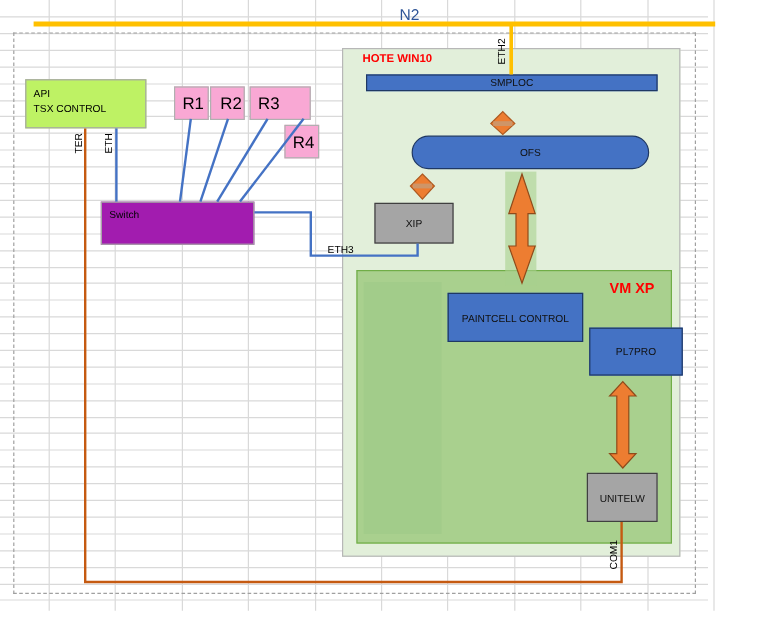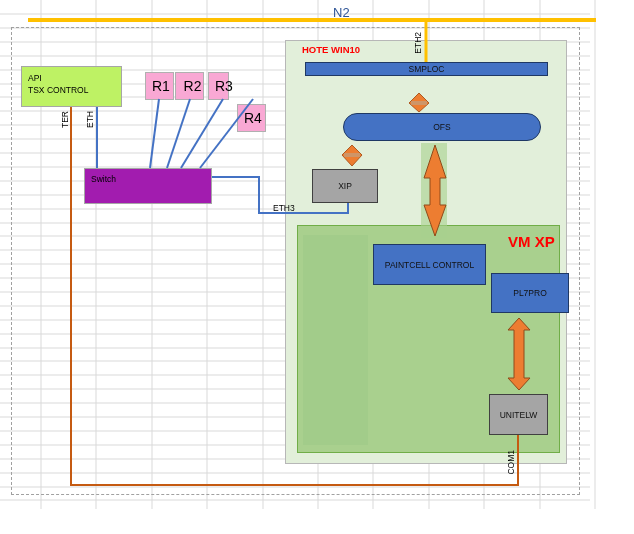--- a/index.html
+++ b/index.html
@@ -70,21 +70,21 @@
 
 <div class="abs" style="left:11px;top:27px;width:569px;height:468px;border:1px dashed #a0a0a0;"></div>
 
 <div class="abs" style="left:333px;top:5px;font-size:13px;color:#2f5597;">N2</div>
 
 <div class="abs" style="left:285px;top:40px;width:282px;height:424px;background:#e2efda;border:1px solid #b7b7b7;"></div>
 <div class="abs" style="left:291px;top:44px;font-size:9.5px;font-weight:bold;color:#ff0000;margin-left:11px;">HOTE WIN10</div>
 
 <div class="abs" style="left:297px;top:225px;width:263px;height:228px;background:#a9d08e;border:1px solid #70ad47;"></div>
 <div class="abs" style="left:303px;top:235px;width:65px;height:210px;background:#a2cc8a;"></div>
-<div class="abs" style="left:508px;top:233px;font-size:15px;font-weight:bold;color:#ff0000;">VM XP</div>
+<div class="abs" style="left:508px;top:233px;font-size:12px;font-weight:bold;color:#ff0000;">VM XP</div>
 
 <div class="abs blue box-text" style="left:305px;top:62px;width:243px;height:14px;">
   <span>SMPLOC</span>
 </div>
 
 <div class="abs blue box-text" style="left:343px;top:113px;width:198px;height:28px;border-radius:14px;">
   <span>OFS</span>
 </div>
 
 <div class="abs gray box-text" style="left:312px;top:169px;width:66px;height:34px;align-items:center;">
@@ -103,21 +103,21 @@
   <span>UNITELW</span>
 </div>
 
 <div class="abs" style="left:21px;top:66px;width:101px;height:41px;background:#bef264;border:1px solid #a6a6a6;padding:5px 0 0 6px;font-size:8.5px;line-height:12px;">
   <div>API</div>
   <div>TSX CONTROL</div>
 </div>
 
 <div class="abs router" style="left:145px;top:72px;width:29px;height:28px;">R1</div>
 <div class="abs router" style="left:175px;top:72px;width:29px;height:28px;text-align:center;">R2</div>
-<div class="abs router" style="left:208px;top:72px;width:21px;height:28px;">R3</div>
+<div class="abs router" style="left:208px;top:72px;width:51px;height:28px;">R3</div>
 <div class="abs router" style="left:237px;top:72px;width:29px;height:28px;margin-top:32px;">R4</div>
 
 <div class="abs" style="left:84px;top:168px;width:128px;height:36px;background:#a21caf;border:1px solid #a6a6a6;padding:5px 0 0 6px;font-size:8.5px;">
   <span>Switch</span>
 </div>
 
 <svg id="overlay" width="634" height="534">
 
   <line x1="28" y1="20" x2="596" y2="20" stroke="#ffc000" stroke-width="4"></line>
 

